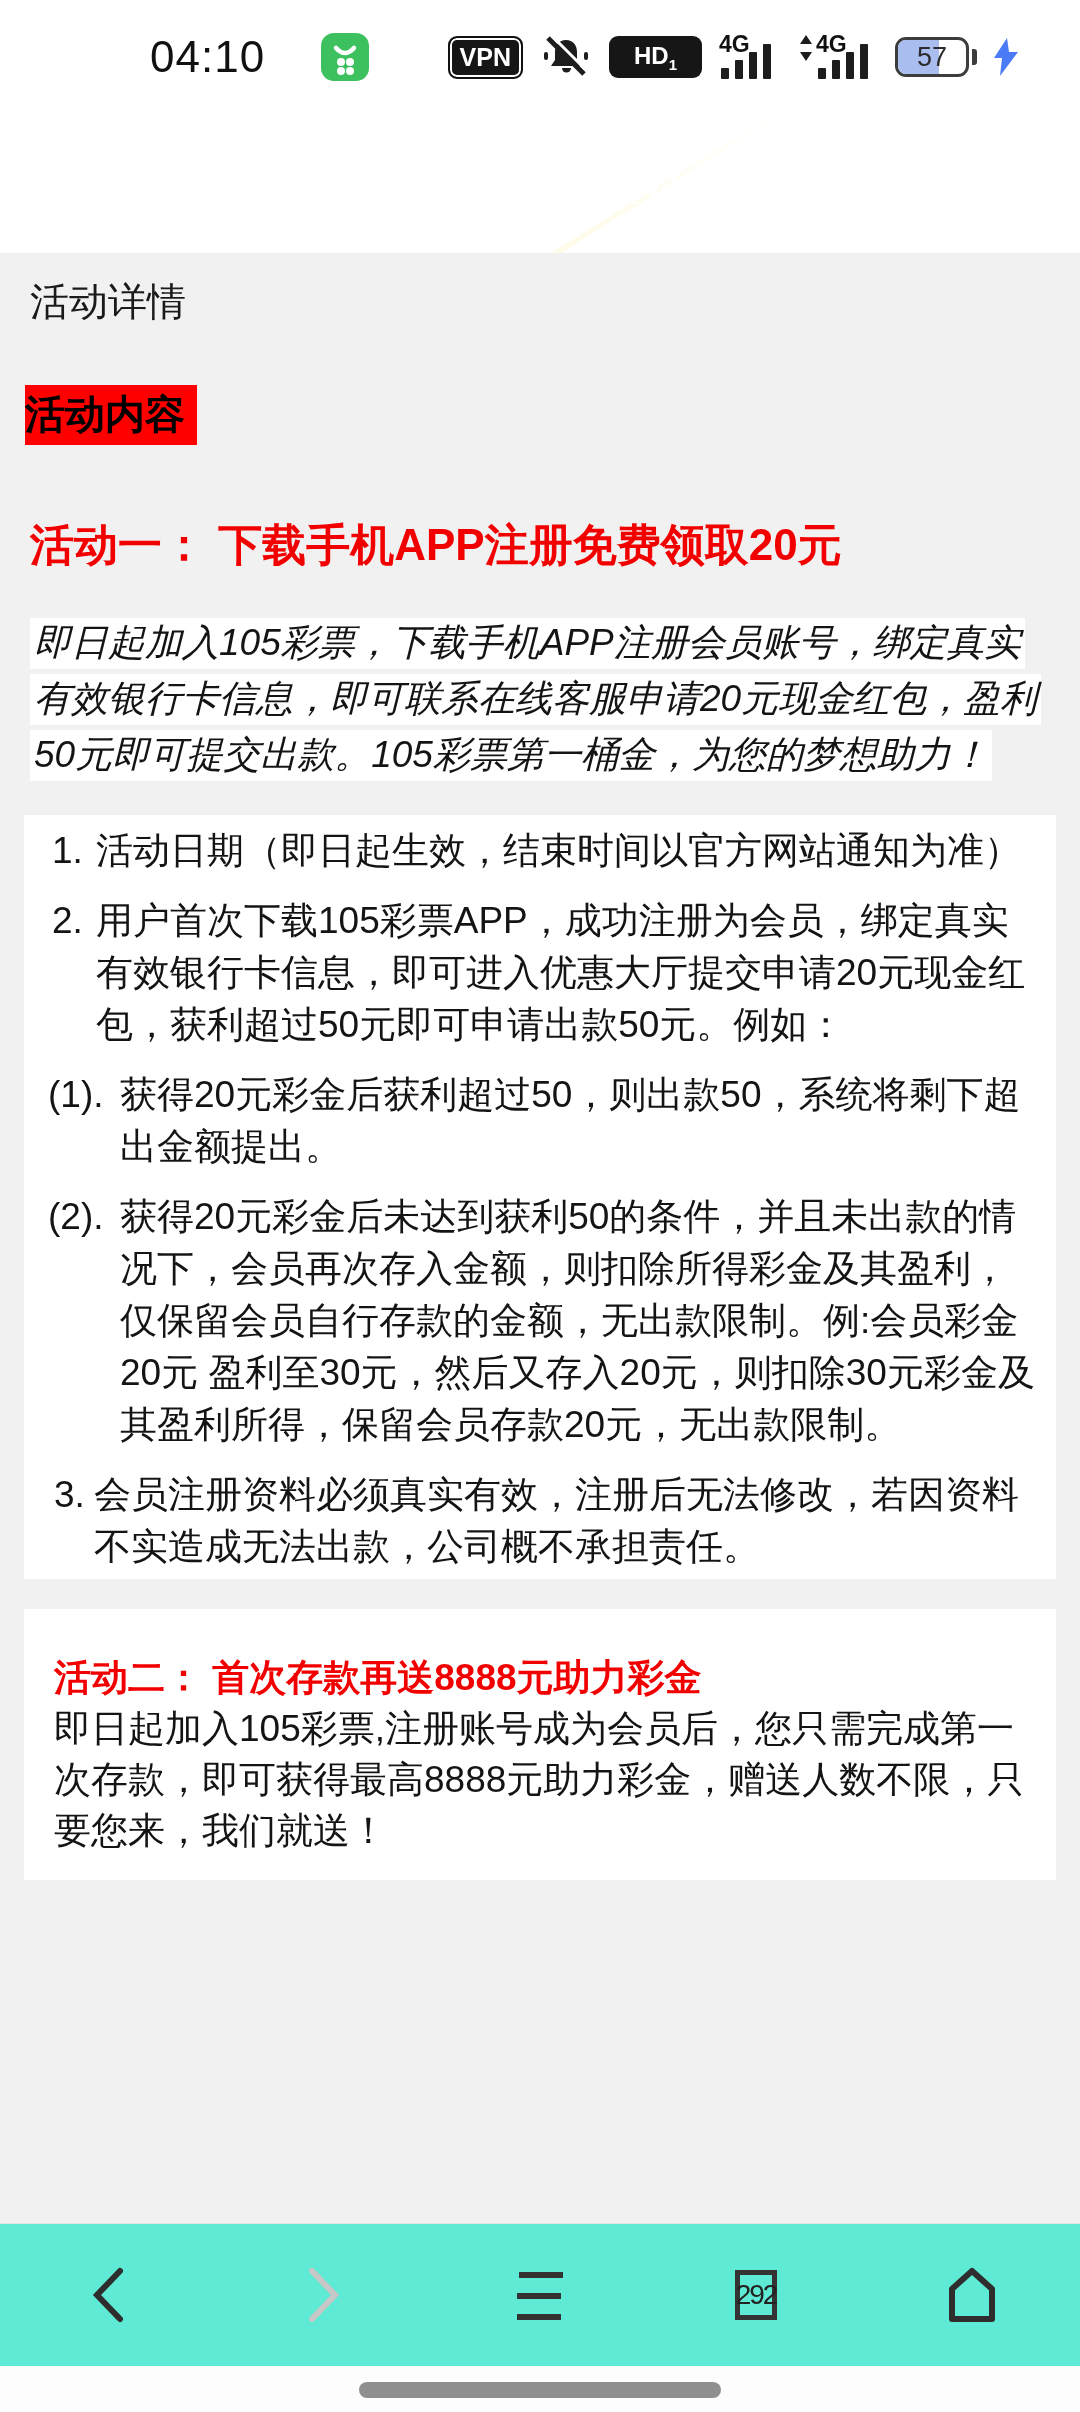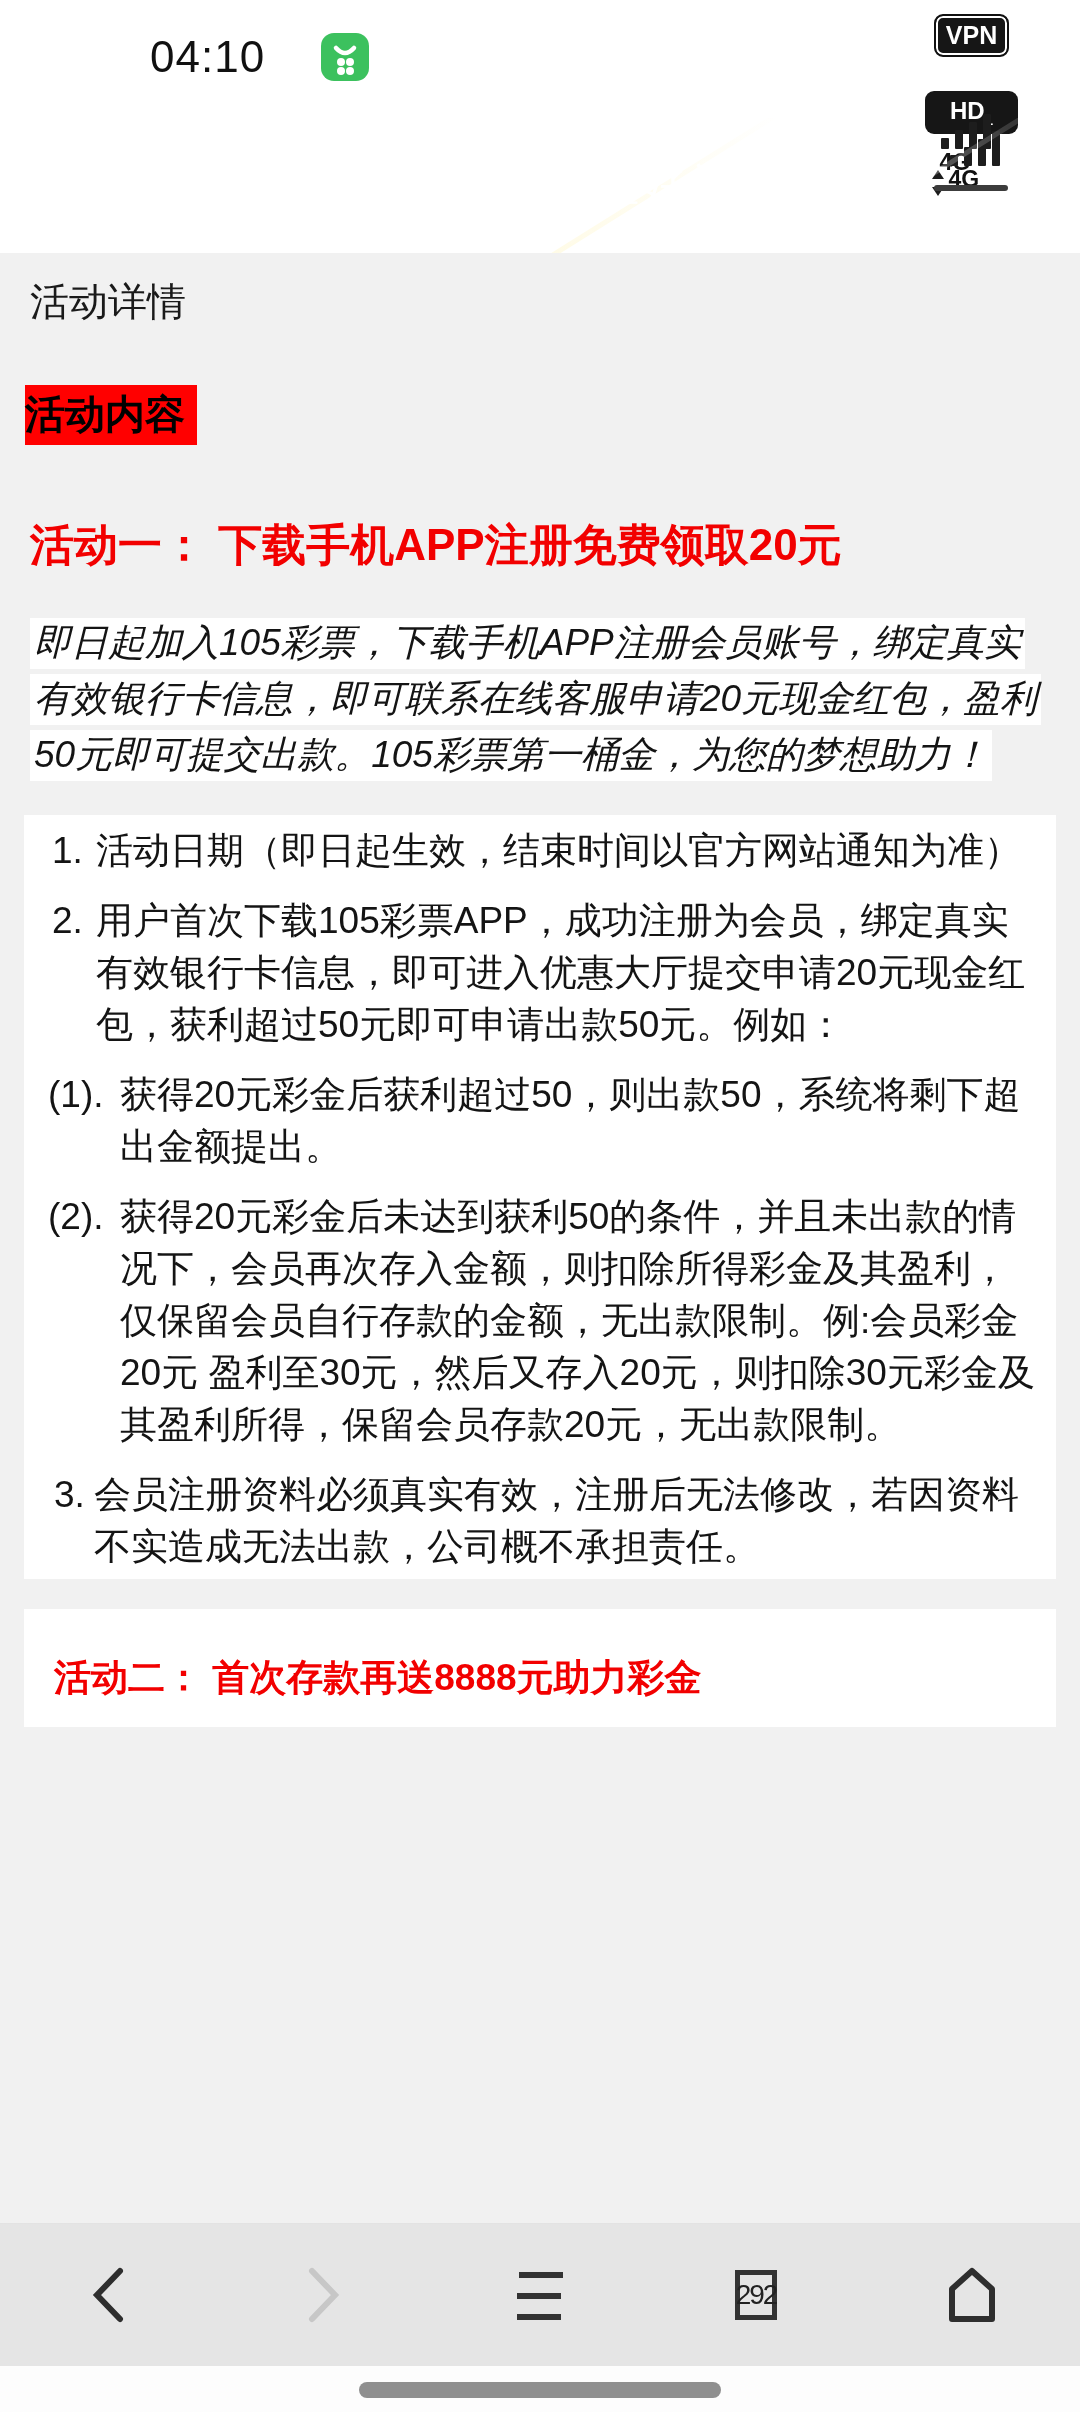--- a/index.html
+++ b/index.html
@@ -9,21 +9,21 @@
     background:#ffffff; color:#1a1a1a; overflow:hidden;
   }
   .screen { width:1080px; height:2412px; display:flex; flex-direction:column; position:relative; }
 
   
   .status-bar { height:118px; background:#ffffff; display:flex; align-items:flex-start; justify-content:space-between; padding:14px 62px 0 150px; }
   .sb-left { display:flex; align-items:center; height:86px; gap:56px; }
   .sb-time { font-size:44px; color:#111; letter-spacing:1px; }
   .sb-app { width:48px; height:48px; border-radius:13px; background:#3cc15e; position:relative; }
   .sb-app svg { position:absolute; left:0; top:0; }
-  .sb-right { display:flex; align-items:center; height:86px; gap:17px;flex-direction:column; }
+  .sb-right { display:flex; align-items:center; height:86px; gap:17px; }
   .badge-dark { background:#161616; color:#fff; border-radius:9px; font-weight:bold; }
   .vpn { font-size:25px; padding:5px 10px; box-shadow:inset 0 0 0 2px #fff; border:2px solid #111; }
   .hd { font-size:24px; padding:6px 25px; }
   .hd sub { font-size:15px; }
   .sig { position:relative; width:64px; height:48px; }
   .sig .rat { position:absolute; top:-2px; left:0; font-size:23px; font-weight:bold; color:#111; }
   .sig i { position:absolute; bottom:2px; width:8px; background:#1d1d1d; border-radius:1px; }
   .sig i.b1{left:2px;height:11px;} .sig i.b2{left:16px;height:19px;} .sig i.b3{left:30px;height:27px;} .sig i.b4{left:44px;height:35px;}
   .sig.arrows { width:78px; }
   .sig.arrows .rat { left:16px; }
@@ -77,21 +77,21 @@
   .rule.p .mk { width:92px; padding-left:20px; }
   .rule.t3 .mk { width:40px; padding-left:26px; box-sizing:content-box; }
   .rule .tx { flex:1; }
 
   
   .activity2 { margin-top:30px; padding:44px 30px 24px 30px; }
   .activity2 .red-heading { margin:0; font-size:37px; line-height:50px; }
   .activity2 p { font-size:37px; line-height:51px; color:#141414; }
 
   
-  .bottom-nav { height:143px; background:#e5e5e5; border-top:1px solid #e3e3e3; display:flex; }
+  .bottom-nav { height:143px; background:#5eead4; border-top:1px solid #e3e3e3; display:flex; }
   .nav-btn { flex:1; display:flex; align-items:center; justify-content:center; cursor:pointer; }
   .tabbox { width:42px; height:50px; border:5px solid #333; display:flex; align-items:center; justify-content:center; font-size:28px; letter-spacing:-2px; color:#222; }
   .gesture-area { height:46px; background:#fdfdfd; position:relative; }
   .pill { position:absolute; left:50%; transform:translateX(-50%); top:16px; width:362px; height:16px; border-radius:9px; background:#8f8f8f; cursor:grab; }
 </style>
 </head>
 <body>
 
 <div class="screen">
 
@@ -190,20 +190,21 @@
         <span class="tx">获得20元彩金后未达到获利50的条件，并且未出款的情况下，会员再次存入金额，则扣除所得彩金及其盈利，仅保留会员自行存款的金额，无出款限制。例:会员彩金20元 盈利至30元，然后又存入20元，则扣除30元彩金及其盈利所得，保留会员存款20元，无出款限制。</span>
       </div>
       <div class="rule t3">
         <span class="mk">3.</span>
         <span class="tx">会员注册资料必须真实有效，注册后无法修改，若因资料不实造成无法出款，公司概不承担责任。</span>
       </div>
     </div>
 
     <div class="panel activity2">
       <h2 class="red-heading">活动二： 首次存款再送8888元助力彩金</h2>
+      <p>即日起加入105彩票,注册账号成为会员后，您只需完成第一次存款，即可获得最高8888元助力彩金，赠送人数不限，只要您来，我们就送！</p>
     </div>
   </main>
 
   <nav class="bottom-nav">
     <div class="nav-btn">
       <svg width="34" height="56" viewBox="0 0 34 56">
         <polyline points="29,4 6,28 29,52" fill="none" stroke="#2e2e2e" stroke-width="6" stroke-linecap="round"></polyline>
       </svg>
     </div>
     <div class="nav-btn">

